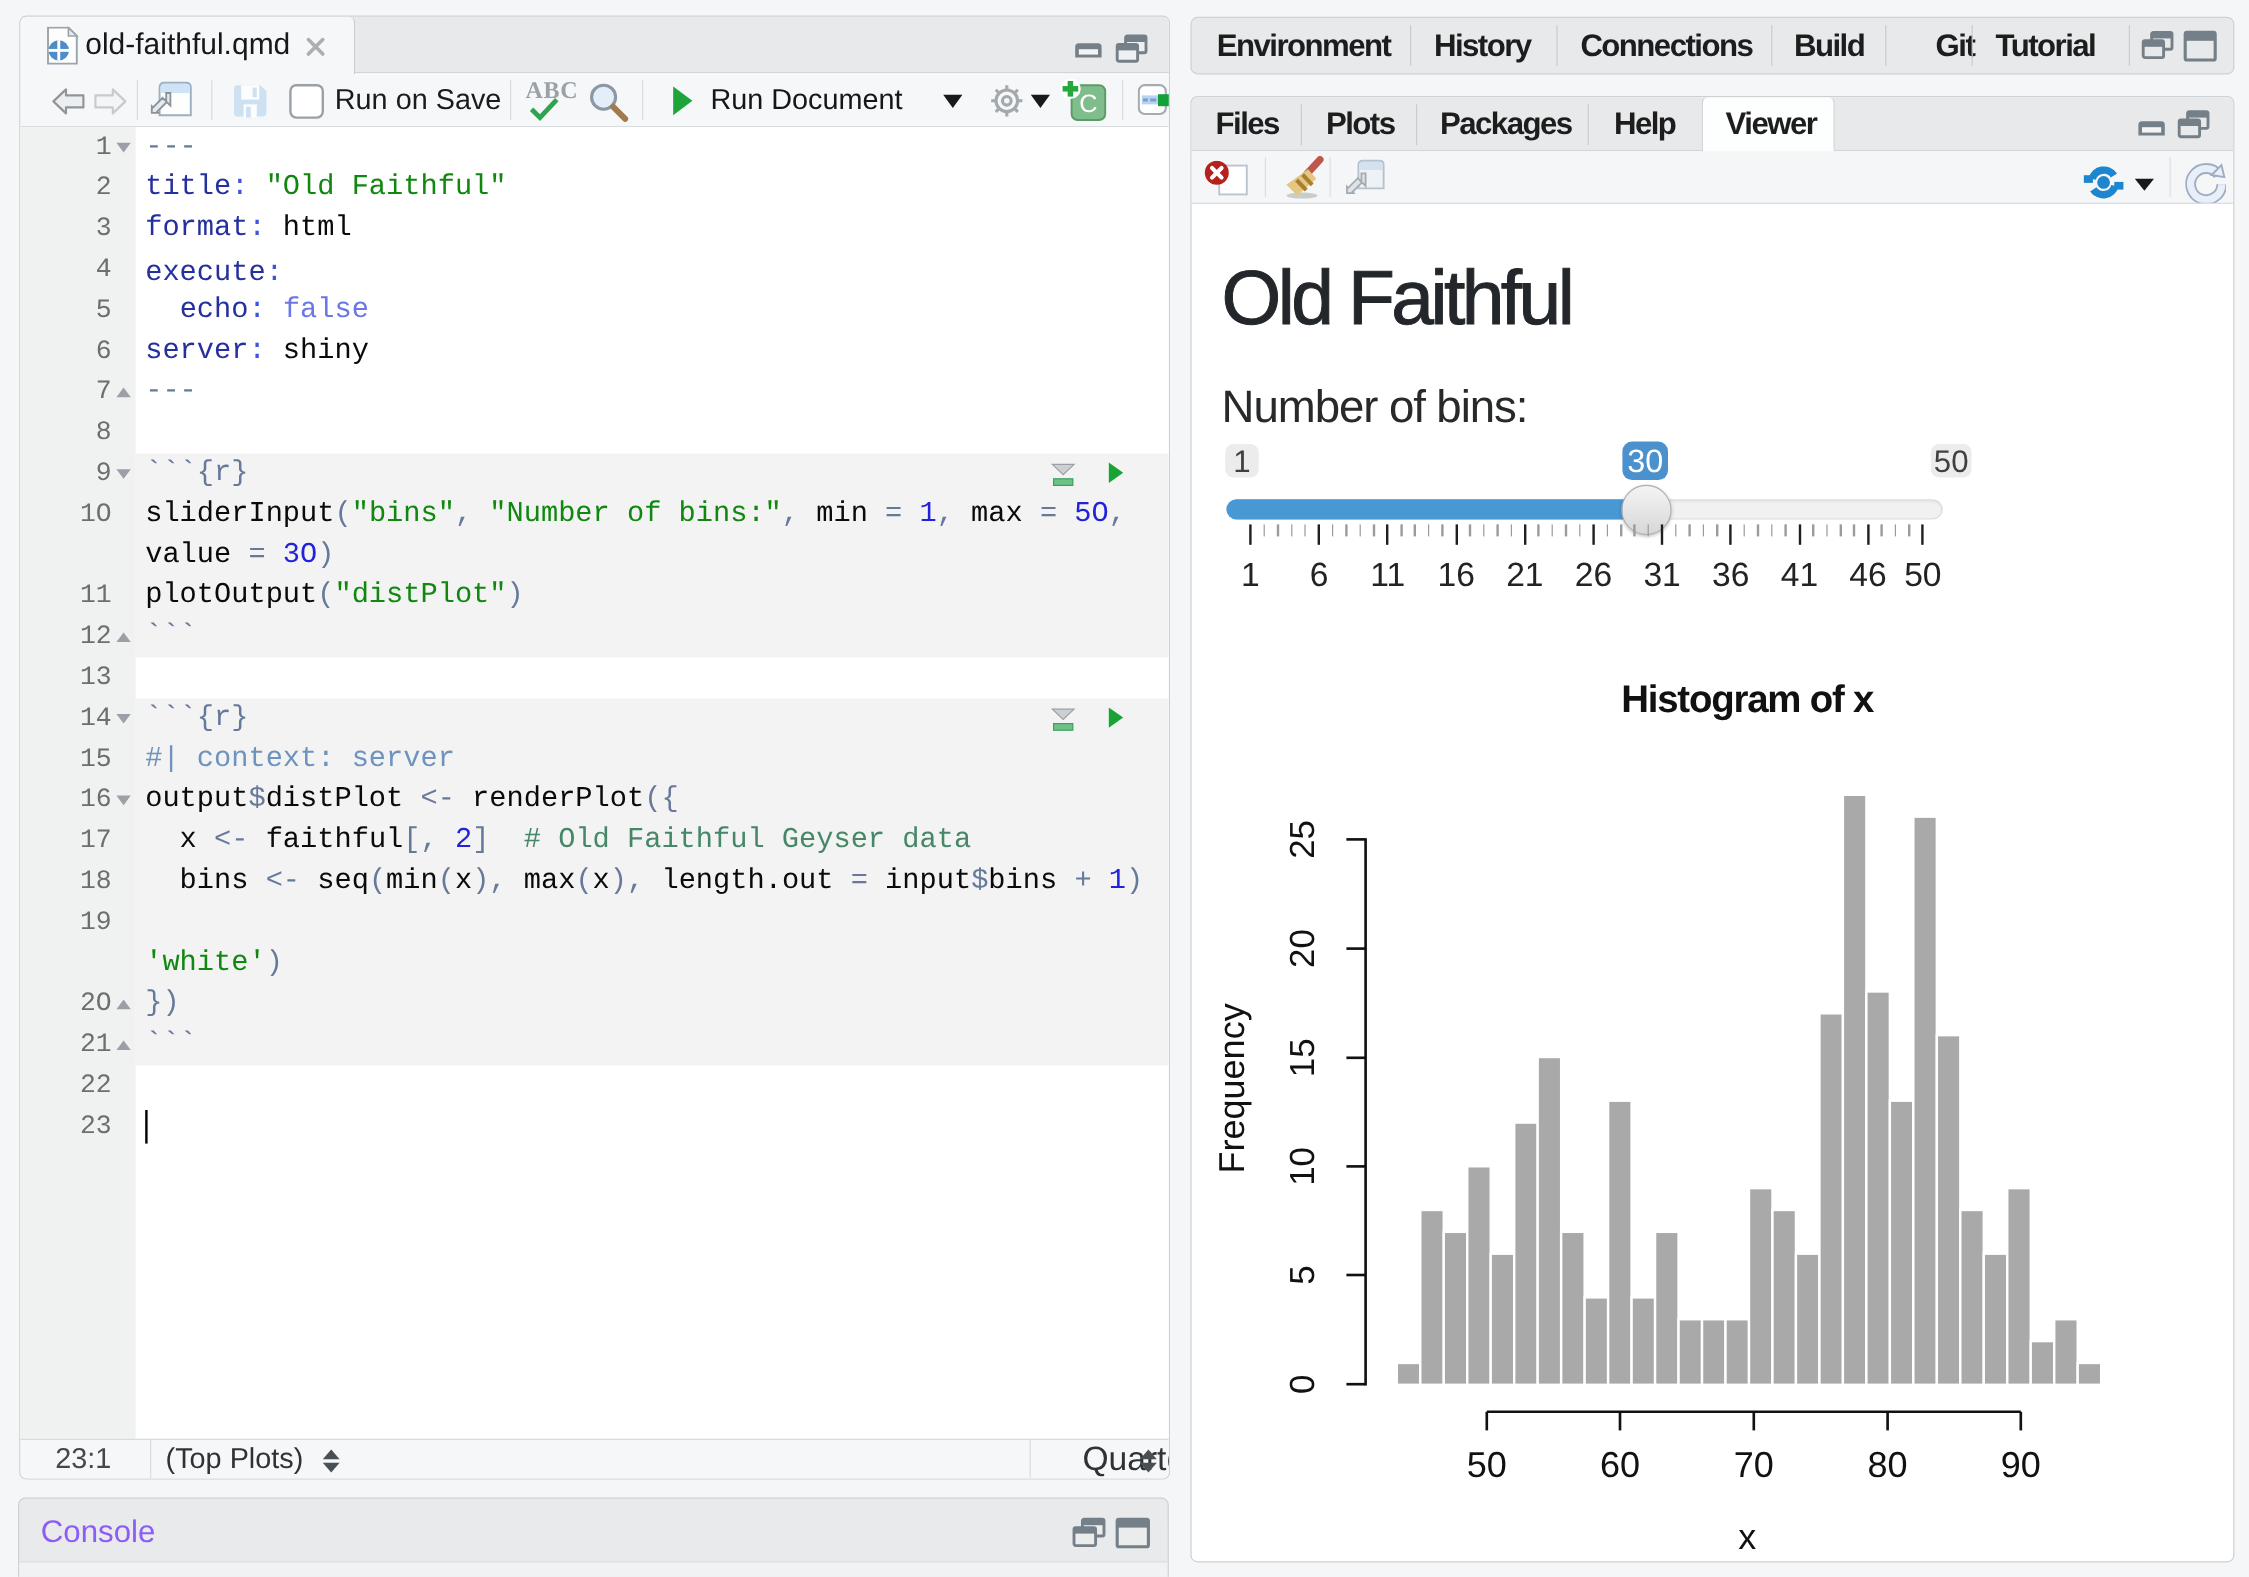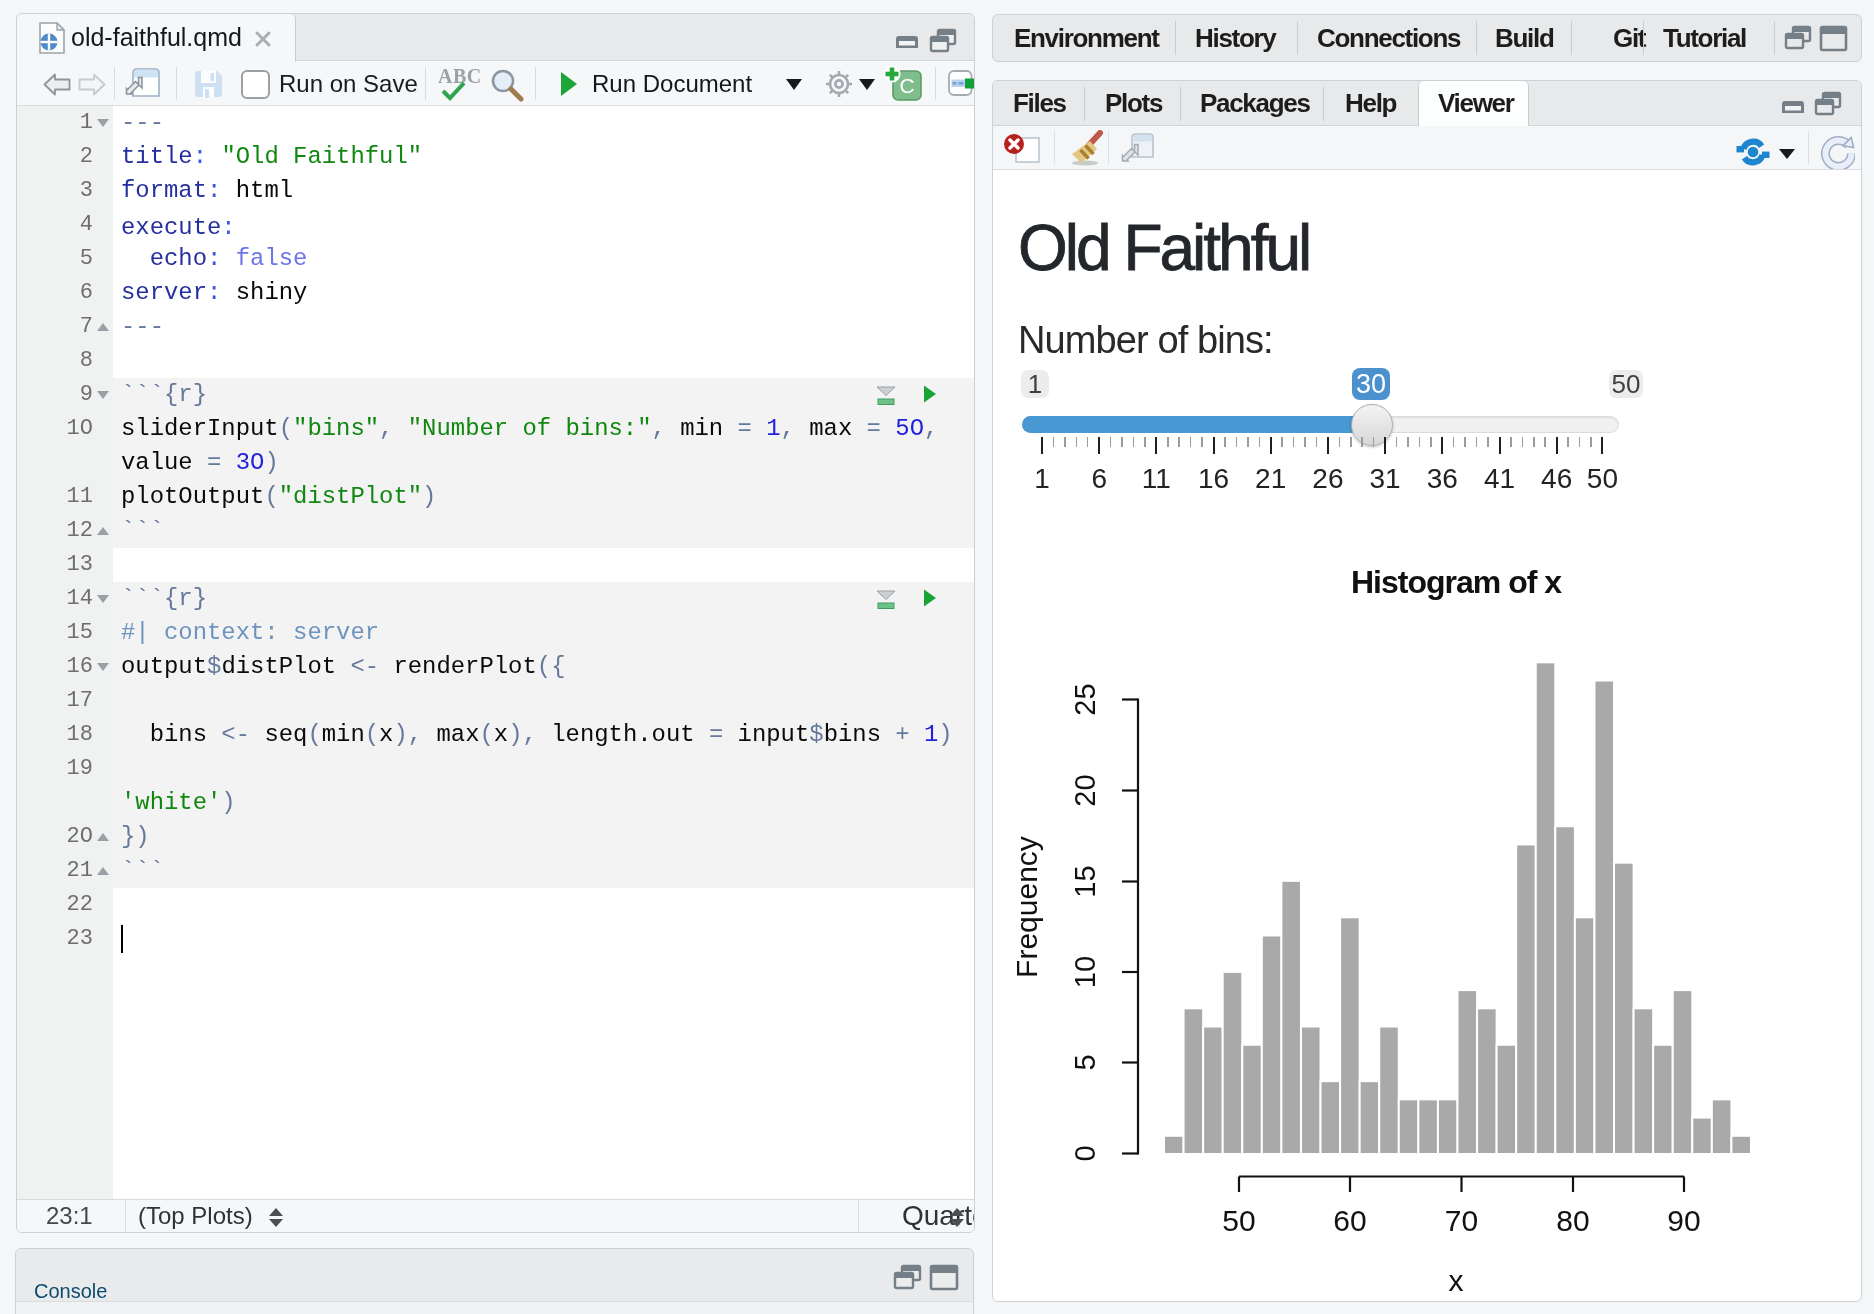--- a/index.html
+++ b/index.html
@@ -158,20 +158,21 @@
 <div class="lnum" style="top:442px">13</div>
 <div class="lnum" style="top:476px">14</div>
 <div class="abs" style="left:80px;top:489px;width:0;height:0;border-left:6px solid transparent;border-right:6px solid transparent;border-top:8px solid #9aa0a6"></div>
 <div class="crow" style="top:476px"><span class="o">```{r}</span></div>
 <div class="lnum" style="top:510px">15</div>
 <div class="crow" style="top:510px"><span class="hp">#| context: server</span></div>
 <div class="lnum" style="top:544px">16</div>
 <div class="abs" style="left:80px;top:557px;width:0;height:0;border-left:6px solid transparent;border-right:6px solid transparent;border-top:8px solid #9aa0a6"></div>
 <div class="crow" style="top:544px">output<span class="o">$</span>distPlot <span class="o">&lt;-</span> renderPlot<span class="o">({</span></div>
 <div class="lnum" style="top:578px">17</div>
+<div class="crow" style="top:578px">  x <span class="o">&lt;-</span> faithful<span class="o">[,</span> <span class="n">2</span><span class="o">]</span>  <span class="cm"># Old Faithful Geyser data</span></div>
 <div class="lnum" style="top:612px">18</div>
 <div class="crow" style="top:612px">  bins <span class="o">&lt;-</span> seq<span class="o">(</span>min<span class="o">(</span>x<span class="o">),</span> max<span class="o">(</span>x<span class="o">),</span> length.out <span class="o">=</span> input<span class="o">$</span>bins <span class="o">+</span> <span class="n">1</span><span class="o">)</span></div>
 <div class="lnum" style="top:646px">19</div>
 <div class="crow" style="top:680px"><span class="s">'white'</span><span class="o">)</span></div>
 <div class="lnum" style="top:714px">2O</div>
 <div class="abs" style="left:80px;top:727px;width:0;height:0;border-left:6px solid transparent;border-right:6px solid transparent;border-bottom:8px solid #9aa0a6"></div>
 <div class="crow" style="top:714px"><span class="o">})</span></div>
 <div class="lnum" style="top:748px">21</div>
 <div class="abs" style="left:80px;top:761px;width:0;height:0;border-left:6px solid transparent;border-right:6px solid transparent;border-bottom:8px solid #9aa0a6"></div>
 <div class="crow" style="top:748px"><span class="o">```</span></div>
@@ -200,21 +201,21 @@
     <div class="abs" style="left:252px;top:8px;width:0;height:0;border-left:7px solid transparent;border-right:7px solid transparent;border-bottom:8px solid #4a4f53"></div>
     <div class="abs" style="left:252px;top:19px;width:0;height:0;border-left:7px solid transparent;border-right:7px solid transparent;border-top:8px solid #4a4f53"></div>
     <div class="abs" style="left:841px;top:0;width:1px;height:32px;background:#dadde0"></div>
     <div class="abs" style="left:885px;top:0;height:32px;line-height:32px;font-size:28px;color:#2f3336">Quarto</div>
     <div class="abs" style="left:933px;top:8px;width:0;height:0;border-left:7px solid transparent;border-right:7px solid transparent;border-bottom:8px solid #4a4f53"></div>
     <div class="abs" style="left:933px;top:19px;width:0;height:0;border-left:7px solid transparent;border-right:7px solid transparent;border-top:8px solid #4a4f53"></div>
   </div>
 </div>
 <div class="abs" id="conpane">
   <div class="abs" style="left:0;top:52px;width:957px;height:18px;background:#f0f2f3;border-top:1px solid #dadddf"></div>
-  <div class="abs" style="left:18px;top:24px;height:36px;line-height:36px;font-size:20px;color:#0c4a6e">Console</div>
+  <div class="abs" style="left:18px;top:9px;height:36px;line-height:36px;font-size:26px;color:#8b5cf6">Console</div>
   <svg class="abs" style="left:877px;top:15px" width="29" height="27" viewBox="0 0 29 27">
     <g stroke="#747f88" fill="#ebecec" stroke-width="2.4">
       <rect x="9" y="2" width="18" height="14" rx="1.5"></rect>
       <rect x="2" y="9" width="18" height="15" rx="1.5"></rect>
     </g>
     <rect x="9" y="2" width="18" height="5" fill="#747f88"></rect>
     <rect x="2" y="9" width="18" height="5" fill="#747f88"></rect>
   </svg>
   <svg class="abs" style="left:913px;top:15px" width="30" height="27" viewBox="0 0 30 27">
     <rect x="2" y="2" width="26" height="23" rx="1.5" stroke="#747f88" fill="#ebecec" stroke-width="2.6"></rect>

